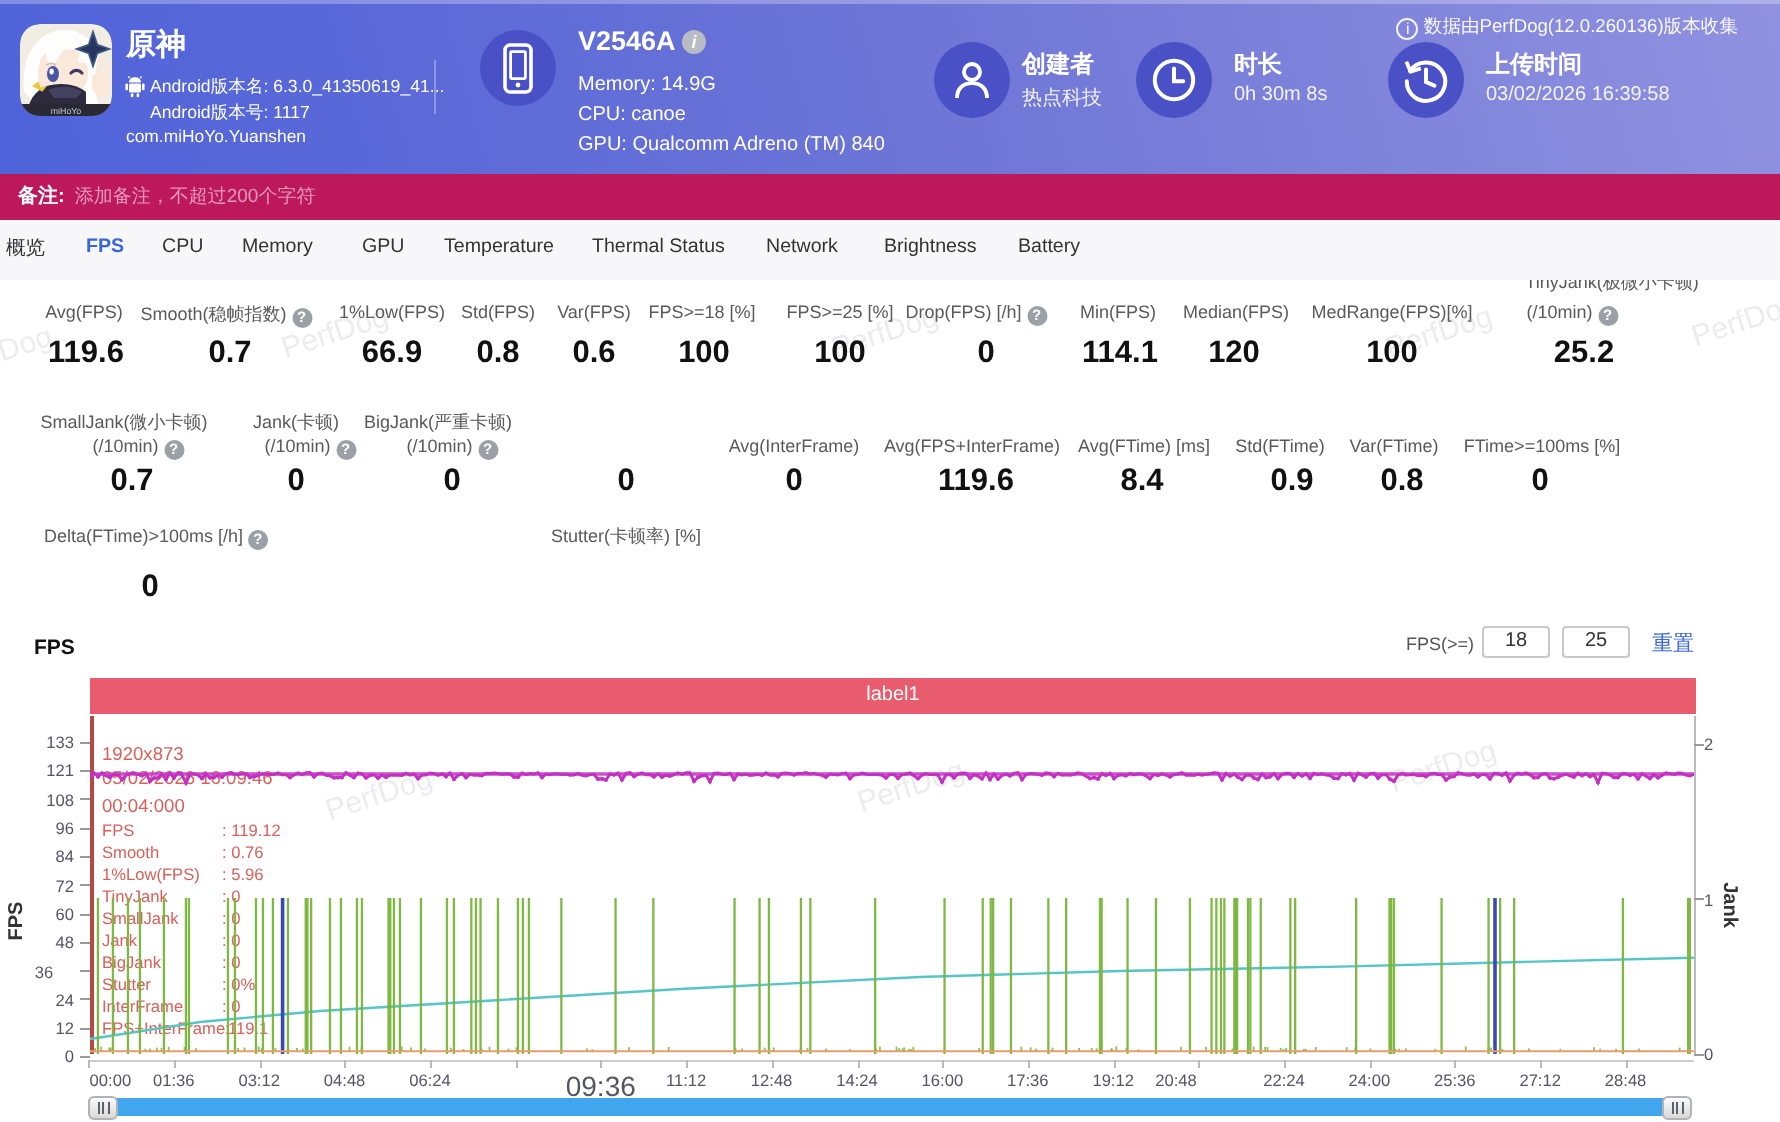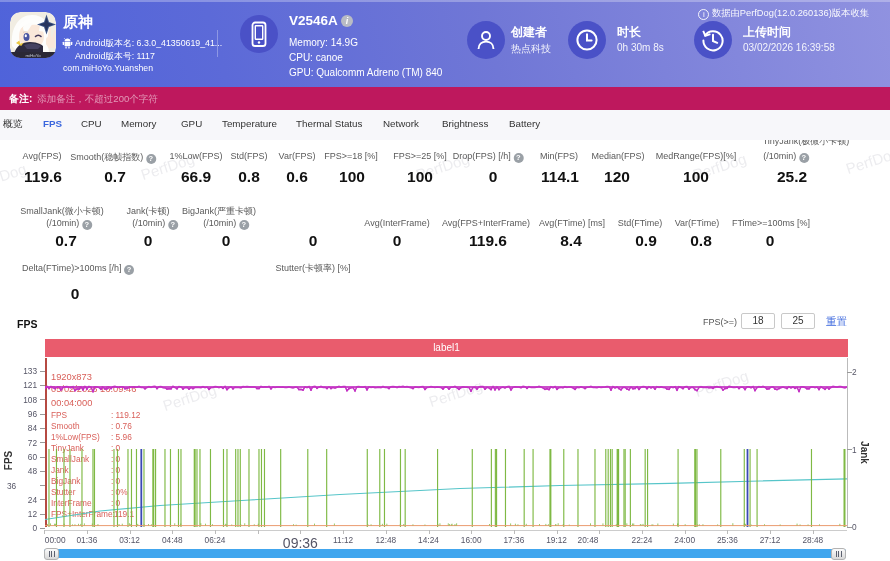--- a/index.html
+++ b/index.html
@@ -218,21 +218,21 @@
     <div class="abs" style="left:826px;top:10px;font-size:10.5px;color:#3a66dd;">重置</div>
     <div class="abs" style="left:45px;top:33.5px;width:803px;height:18px;background:#e95c6d;color:#fff;font-size:10px;text-align:center;line-height:18px;">label1</div>
     <div class="abs" style="left:44.5px;top:53px;width:2px;height:169px;background:#b64a42;"></div>
     <div class="abs" style="left:847px;top:53px;width:1px;height:169px;background:#bbb;"></div>
     <div class="abs" style="left:7px;top:218.4px;width:30px;text-align:right;font-size:8.3px;color:#556;">0</div>
     <div class="abs" style="left:40px;top:223.0px;width:5px;height:1px;background:#999;"></div>
     <div class="abs" style="left:7px;top:204.1px;width:30px;text-align:right;font-size:8.3px;color:#556;">12</div>
     <div class="abs" style="left:40px;top:208.7px;width:5px;height:1px;background:#999;"></div>
     <div class="abs" style="left:7px;top:189.8px;width:30px;text-align:right;font-size:8.3px;color:#556;">24</div>
     <div class="abs" style="left:40px;top:194.4px;width:5px;height:1px;background:#999;"></div>
-    <div class="abs" style="left:7px;top:175.5px;width:30px;text-align:left;font-size:8.3px;color:#556;">36</div>
+    <div class="abs" style="left:7px;top:175.5px;width:30px;text-align:center;font-size:8.3px;color:#556;">36</div>
     <div class="abs" style="left:40px;top:180.1px;width:5px;height:1px;background:#999;"></div>
     <div class="abs" style="left:7px;top:161.2px;width:30px;text-align:right;font-size:8.3px;color:#556;">48</div>
     <div class="abs" style="left:40px;top:165.8px;width:5px;height:1px;background:#999;"></div>
     <div class="abs" style="left:7px;top:146.9px;width:30px;text-align:right;font-size:8.3px;color:#556;">60</div>
     <div class="abs" style="left:40px;top:151.5px;width:5px;height:1px;background:#999;"></div>
     <div class="abs" style="left:7px;top:132.6px;width:30px;text-align:right;font-size:8.3px;color:#556;">72</div>
     <div class="abs" style="left:40px;top:137.2px;width:5px;height:1px;background:#999;"></div>
     <div class="abs" style="left:7px;top:118.3px;width:30px;text-align:right;font-size:8.3px;color:#556;">84</div>
     <div class="abs" style="left:40px;top:122.9px;width:5px;height:1px;background:#999;"></div>
     <div class="abs" style="left:7px;top:104.0px;width:30px;text-align:right;font-size:8.3px;color:#556;">96</div>

